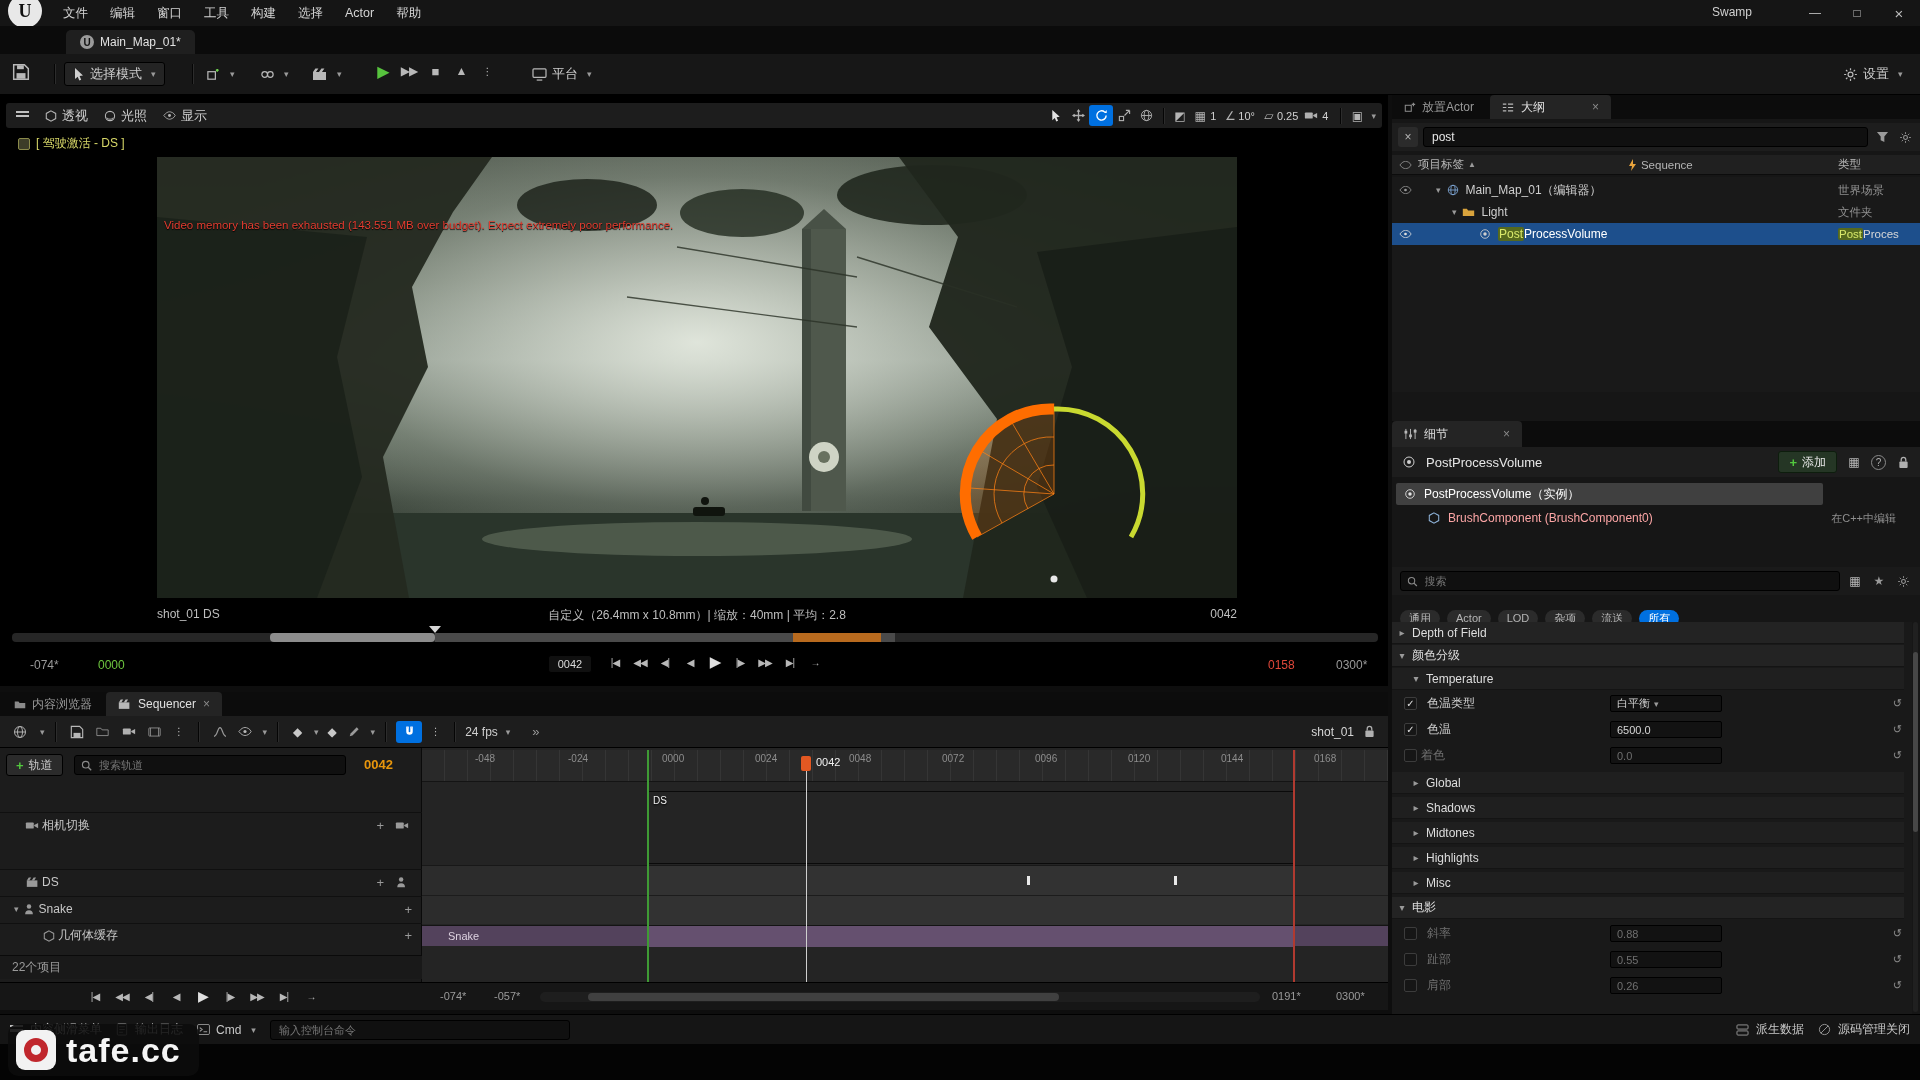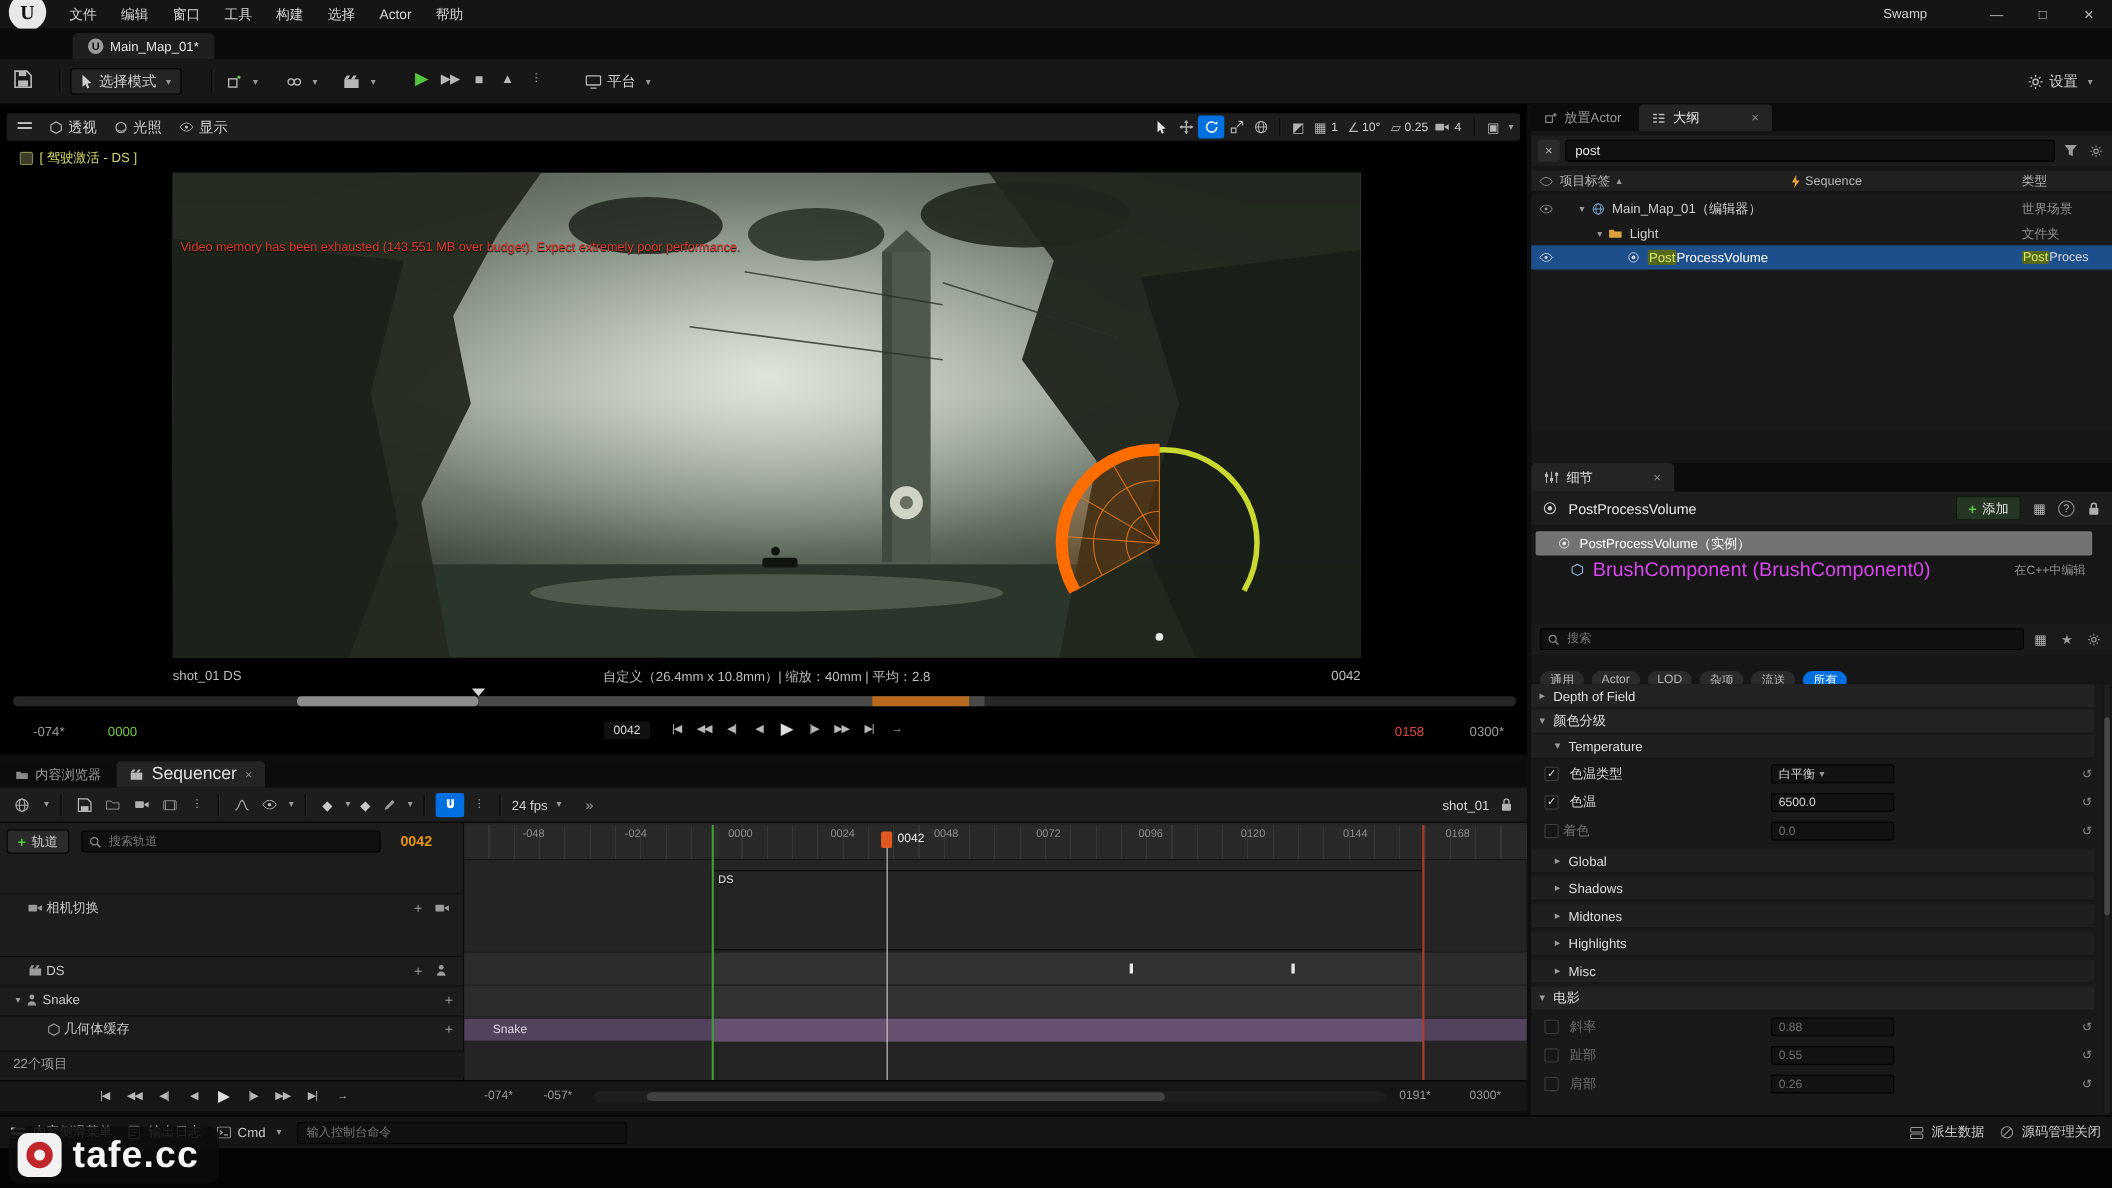--- a/index.html
+++ b/index.html
@@ -292,21 +292,21 @@
         <svg width="12" height="11" viewBox="0 0 16 12">
             <path d="M1 2h5l1.5 2H15v7H1z" fill="#8a8a8a"></path>
           </svg>
         <span style="font-size:12px">内容浏览器</span>
       </div>
       <div class="f" style="height:24px;padding:0 12px;gap:7px;background:#242424;border-radius:4px 4px 0 0;color:#e0e0e0">
         <svg width="13" height="12" viewBox="0 0 16 14">
             <rect x="1" y="5" width="13" height="8" fill="#b8b8b8"></rect>
             <path d="M1 5l2.4-3.4h3L4 5zM7 5l2.4-3.4h3L10 5z" fill="#b8b8b8"></path>
           </svg>
-        <span style="font-size:16px">Sequencer</span>
+        <span style="font-size:12px">Sequencer</span>
         <span style="color:#8a8a8a;font-size:12px">×</span>
       </div>
     </div>
 
     <div class="abs f" style="left:0;top:24px;width:1388px;height:32px;background:#1d1d1d;border-bottom:1px solid #000;padding:0 8px;gap:4px">
       <span class="ico" style="width:24px">
           <svg width="14" height="14" viewBox="0 0 14 14">
             <circle cx="7" cy="7" r="5.5" fill="none" stroke="#b0b0b0"></circle>
             <ellipse cx="7" cy="7" rx="2.5" ry="5.5" fill="none" stroke="#b0b0b0"></ellipse>
             <path d="M1.5 7h11" stroke="#b0b0b0"></path>
@@ -661,36 +661,36 @@
       <span class="ico" style="width:18px;font-size:12px">▦</span>
       <span style="width:15px;height:15px;border:1px solid #8a8a8a;border-radius:50%;font-size:10px;color:#b0b0b0;display:inline-flex;align-items:center;justify-content:center">?</span>
       <span class="ico" style="width:18px">
           <svg width="11" height="13" viewBox="0 0 12 14">
             <rect x="1.5" y="6" width="9" height="7" rx="1" fill="#b0b0b0"></rect>
             <path d="M3.5 6V4a2.5 2.5 0 015 0v2" fill="none" stroke="#b0b0b0" stroke-width="1.4"></path>
           </svg>
         </span>
     </div>
 
-    <div class="abs f" style="left:4px;top:388px;width:506px;height:22px;background:#737373;border-radius:2px;padding:0 18px;gap:6px">
+    <div class="abs f" style="left:4px;top:388px;width:427px;height:22px;background:#404040;border-radius:2px;padding:0 6px;gap:6px">
       <span class="ico" style="width:16px">
           <svg width="12" height="12" viewBox="0 0 14 14">
             <circle cx="7" cy="7" r="5" fill="none" stroke="#e6e6e6"></circle>
             <circle cx="7" cy="7" r="2" fill="#e6e6e6"></circle>
           </svg>
         </span>
       <span style="font-size:12px;color:#fff">PostProcessVolume（实例）</span>
     </div>
     <div class="abs f" style="left:4px;top:413px;width:506px;height:20px;padding:0 6px 0 30px;gap:6px">
       <span class="ico" style="width:16px">
           <svg width="12" height="12" viewBox="0 0 14 14">
             <path d="M7 1l5.5 3v6L7 13 1.5 10V4z" fill="none" stroke="#8fb3d9" stroke-width="1.2"></path>
           </svg>
         </span>
-      <span style="font-size:18px;color:#d946ef">BrushComponent (BrushComponent0)</span>
+      <span style="font-size:12px;color:#fca5a5">BrushComponent (BrushComponent0)</span>
       <div style="flex:1"></div>
       <span style="font-size:11px;color:#8f8f8f">在C++中编辑</span>
     </div>
 
     <div class="abs f" style="left:0;top:472px;width:528px;height:28px;padding:0 8px;gap:6px;background:#1a1a1a">
       <div class="field f" style="flex:1;height:20px;gap:5px">
         <svg width="11" height="11" viewBox="0 0 14 14">
             <circle cx="6" cy="6" r="4.2" fill="none" stroke="#8a8a8a" stroke-width="1.4"></circle>
             <path d="M9.2 9.2L13 13" stroke="#8a8a8a" stroke-width="1.6"></path>
           </svg>

